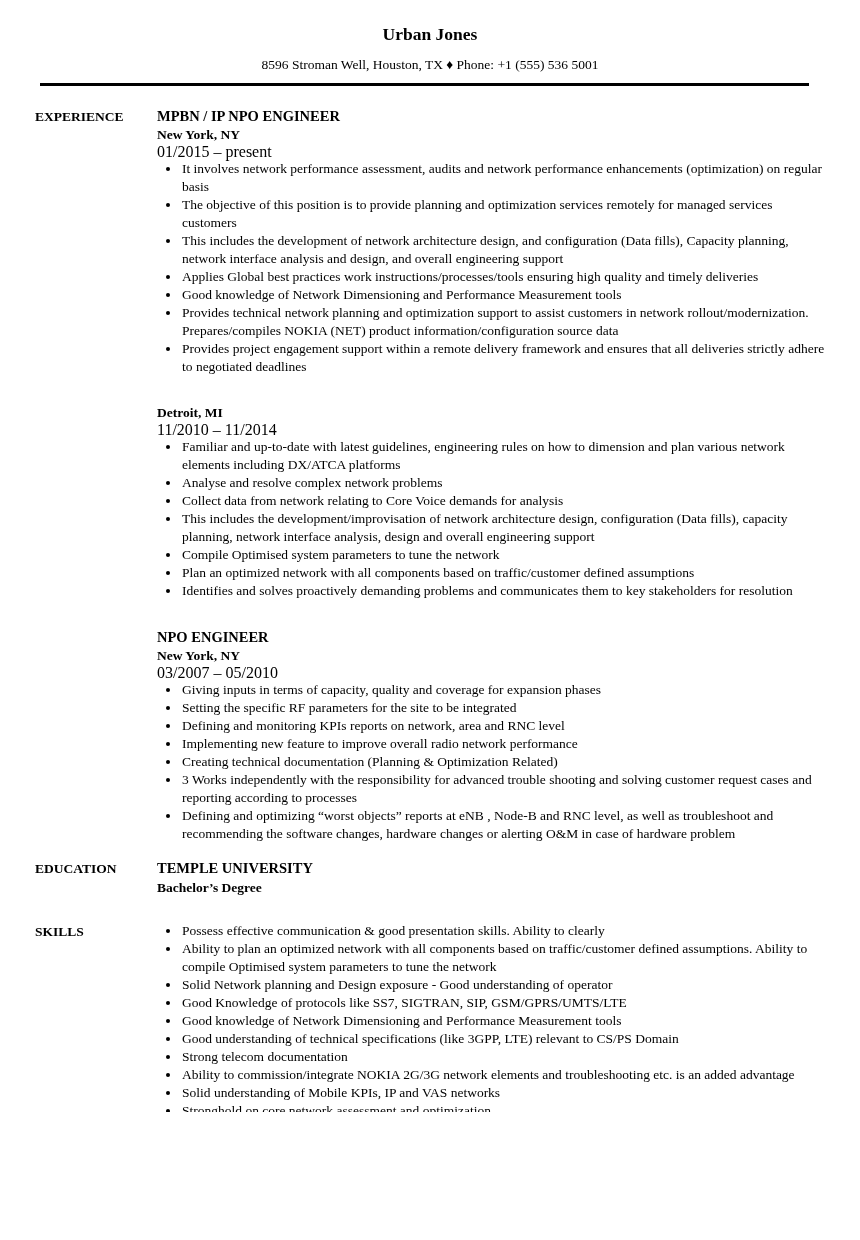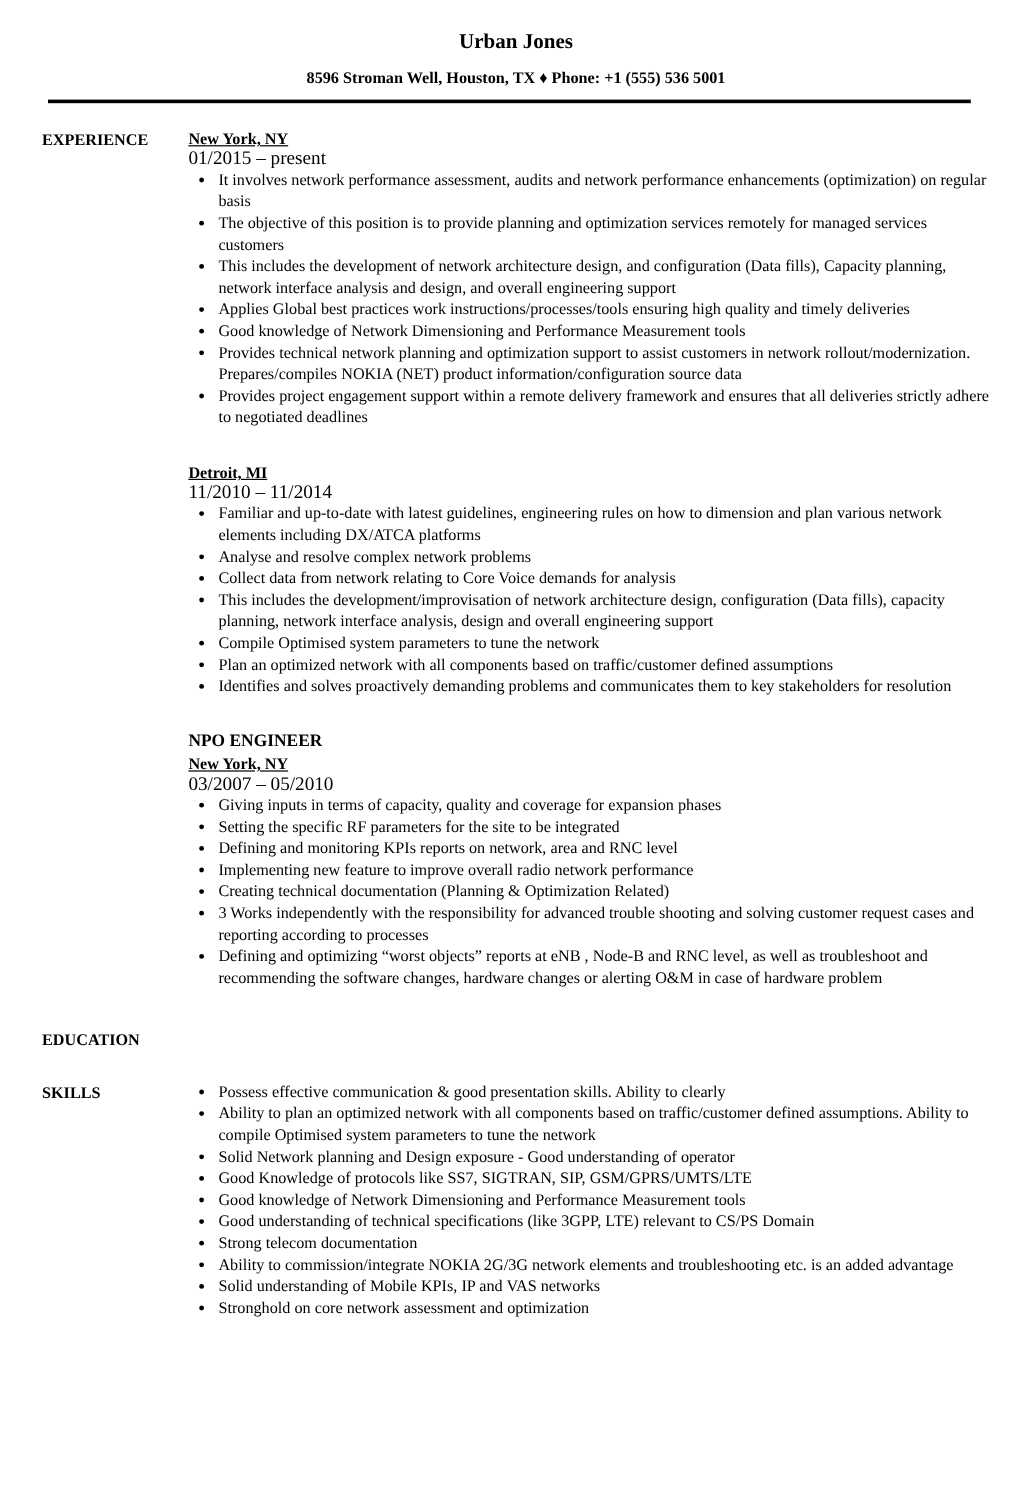--- a/index.html
+++ b/index.html
@@ -19,21 +19,21 @@
   .hdr { text-align: center; }
   .person-name {
     margin: 0;
     font-size: 17.5px;
     line-height: 20px;
     font-weight: bold;
   }
   .contact-line {
     margin-top: 12px;
     font-size: 13.5px;
-    font-weight: bold;
+    font-weight: normal;
   }
   .rule {
     margin: 9px 16px 0 5px;
     height: 3px;
     background: #000;
   }
   
   main { margin-top: 21px; }
   .row {
     display: grid;
@@ -49,34 +49,33 @@
     margin: 0;
     font-size: 14.5px;
     line-height: 19px;
     font-weight: bold;
   }
   .job-location {
     margin: 0;
     font-size: 13.5px;
     line-height: 17px;
     font-weight: bold;
-    text-decoration: underline;
   }
   .job-dates {
     font-size: 16px;
     line-height: 17px;
   }
   ul.bullets {
     list-style: disc outside;
     margin: 0;
     padding-left: 24px;
   }
   ul.bullets li { padding-left: 1px; }
   .job + .job { margin-top: 28px; }
-  .row-education { margin-top: 33px; }
+  .row-education { margin-top: 16px; }
   .row-skills { margin-top: 25px; }
   .edu-school {
     margin: 0;
     font-size: 14.5px;
     line-height: 19px;
     font-weight: bold;
   }
   .edu-degree {
     margin: 1px 0 0 0;
     font-size: 13.5px;
@@ -96,20 +95,21 @@
 
   <div class="rule"></div>
 
   <main>
 
     <section class="row row-experience">
       <div class="sec-label">EXPERIENCE</div>
       <div class="sec-content">
 
         <article class="job">
+          <h2 class="job-title">MPBN / IP NPO ENGINEER</h2>
           <h3 class="job-location">New York, NY</h3>
           <div class="job-dates">01/2015 – present</div>
           <ul class="bullets">
             <li>It involves network performance assessment, audits and network performance enhancements (optimization) on regular basis</li>
             <li>The objective of this position is to provide planning and optimization services remotely for managed services customers</li>
             <li>This includes the development of network architecture design, and configuration (Data fills), Capacity planning, network interface analysis and design, and overall engineering support</li>
             <li>Applies Global best practices work instructions/processes/tools ensuring high quality and timely deliveries</li>
             <li>Good knowledge of Network Dimensioning and Performance Measurement tools</li>
             <li>Provides technical network planning and optimization support to assist customers in network rollout/modernization. Prepares/compiles NOKIA (NET) product information/configuration source data</li>
             <li>Provides project engagement support within a remote delivery framework and ensures that all deliveries strictly adhere to negotiated deadlines</li>
@@ -143,20 +143,24 @@
             <li>3 Works independently with the responsibility for advanced trouble shooting and solving customer request cases and reporting according to processes</li>
             <li>Defining and optimizing “worst objects” reports at eNB , Node-B and RNC level, as well as troubleshoot and recommending the software changes, hardware changes or alerting O&amp;M in case of hardware problem</li>
           </ul>
         </article>
 
       </div>
     </section>
 
     <section class="row row-education">
       <div class="sec-label">EDUCATION</div>
+      <div class="sec-content">
+        <h2 class="edu-school">TEMPLE UNIVERSITY</h2>
+        <h3 class="edu-degree">Bachelor’s Degree</h3>
+      </div>
     </section>
 
     <section class="row row-skills">
       <div class="sec-label">SKILLS</div>
       <div class="sec-content">
         <ul class="bullets">
           <li>Possess effective communication &amp; good presentation skills. Ability to clearly</li>
           <li>Ability to plan an optimized network with all components based on traffic/customer defined assumptions. Ability to compile Optimised system parameters to tune the network</li>
           <li>Solid Network planning and Design exposure - Good understanding of operator</li>
           <li>Good Knowledge of protocols like SS7, SIGTRAN, SIP, GSM/GPRS/UMTS/LTE</li>

